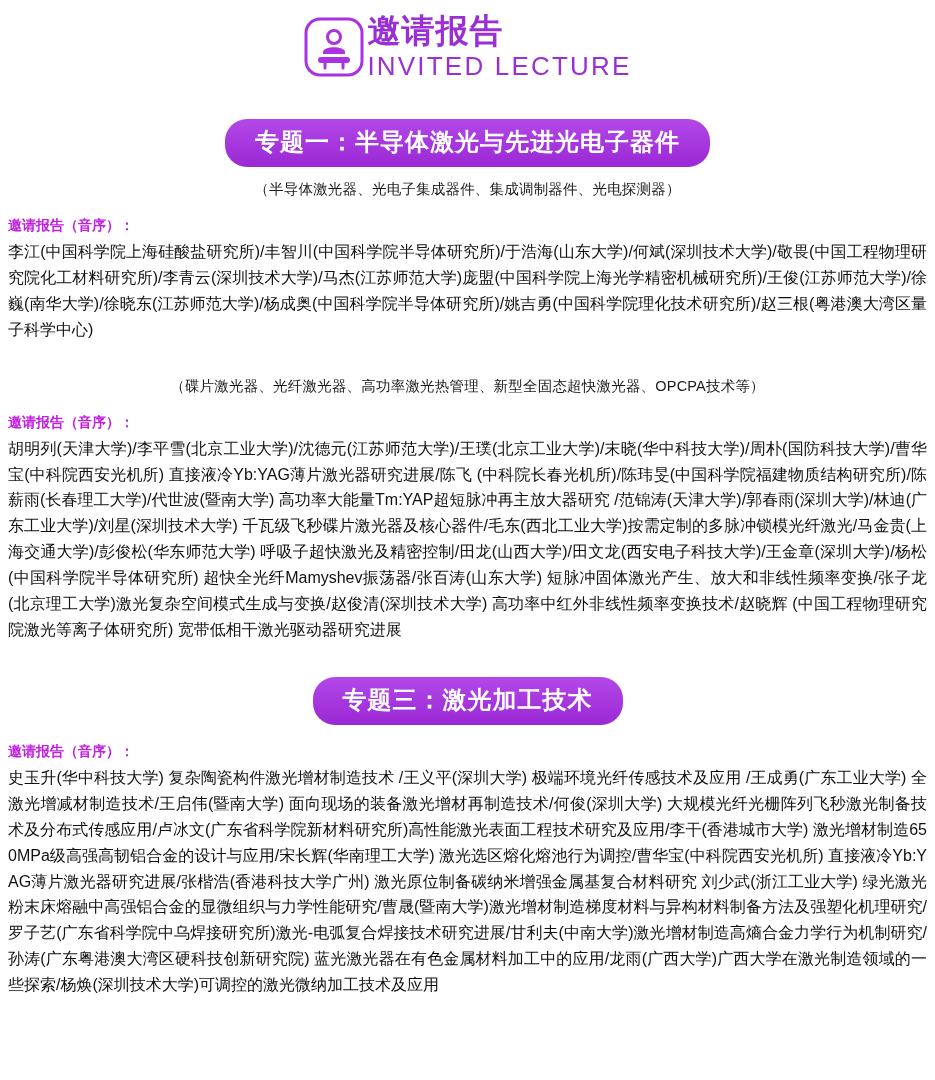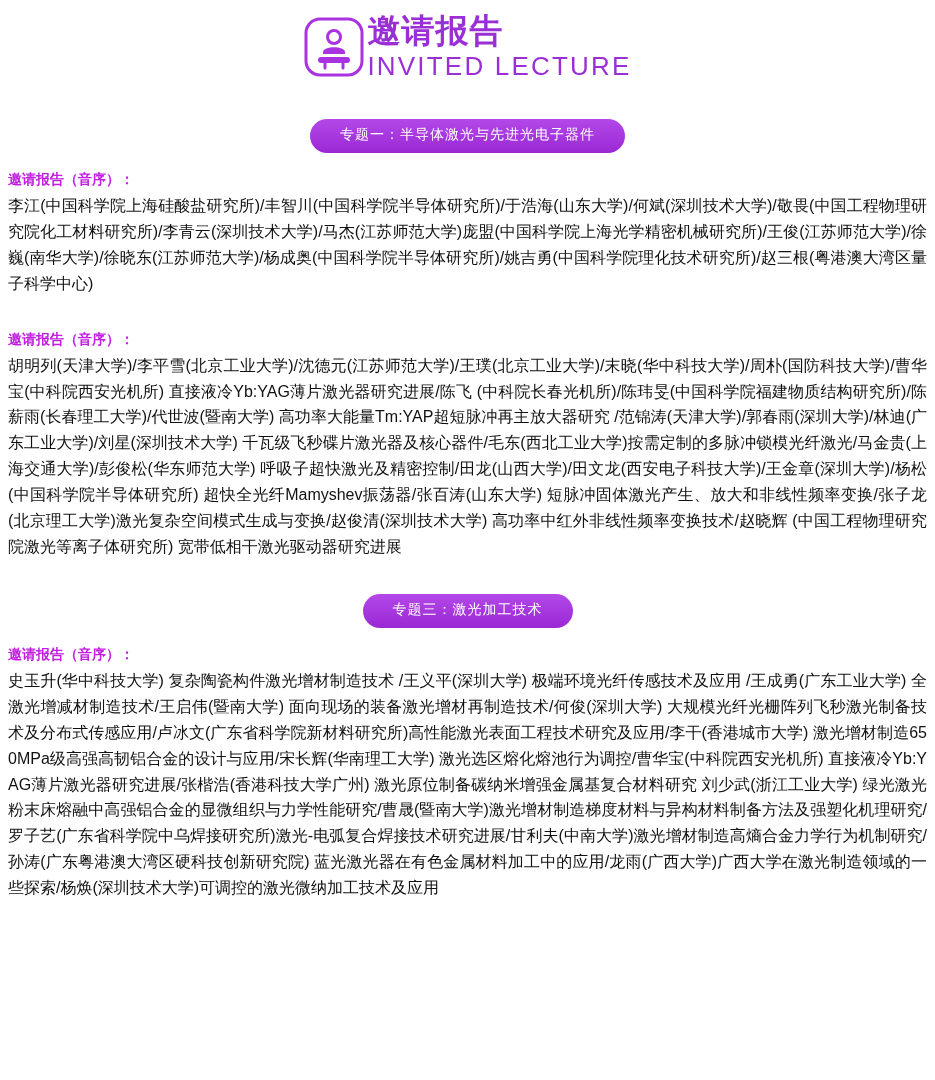--- a/index.html
+++ b/index.html
@@ -61,22 +61,22 @@
   }
   .banner-wrap {
     display: flex;
     justify-content: center;
   }
   .banner {
     display: inline-block;
     background: #a933e0;
     background: linear-gradient(180deg, #b348e8 0%, #9a28d4 100%);
     color: #ffffff;
-    font-size: 14px;
-    font-weight: normal;
+    font-size: 24px;
+    font-weight: bold;
     letter-spacing: 1px;
     padding: 7px 30px 9px 30px;
     border-radius: 22px;
     white-space: nowrap;
   }
   .subtitle {
     text-align: center;
     font-size: 14.5px;
     color: #1a1a1a;
     margin-top: 13px;
@@ -115,25 +115,27 @@
     <div class="header-text">
       <div class="header-title-cn">邀请报告</div>
       <div class="header-title-en">INVITED LECTURE</div>
     </div>
   </div>
 
   <div class="section">
     <div class="banner-wrap">
       <div class="banner">专题一：半导体激光与先进光电子器件</div>
     </div>
+    <div class="subtitle">（半导体激光器、光电子集成器件、集成调制器件、光电探测器）</div>
     <div class="list-label">邀请报告（音序）：</div>
     <div class="body-text">李江(中国科学院上海硅酸盐研究所)/丰智川(中国科学院半导体研究所)/于浩海(山东大学)/何斌(深圳技术大学)/敬畏(中国工程物理研究院化工材料研究所)/李青云(深圳技术大学)/马杰(江苏师范大学)庞盟(中国科学院上海光学精密机械研究所)/王俊(江苏师范大学)/徐巍(南华大学)/徐晓东(江苏师范大学)/杨成奥(中国科学院半导体研究所)/姚吉勇(中国科学院理化技术研究所)/赵三根(粤港澳大湾区量子科学中心)</div>
   </div>
 
   <div class="section">
+    <div class="subtitle">（碟片激光器、光纤激光器、高功率激光热管理、新型全固态超快激光器、OPCPA技术等）</div>
     <div class="list-label">邀请报告（音序）：</div>
     <div class="body-text">胡明列(天津大学)/李平雪(北京工业大学)/沈德元(江苏师范大学)/王璞(北京工业大学)/末晓(华中科技大学)/周朴(国防科技大学)/曹华宝(中科院西安光机所) 直接液冷Yb:YAG薄片激光器研究进展/陈飞 (中科院长春光机所)/陈玮旻(中国科学院福建物质结构研究所)/陈薪雨(长春理工大学)/代世波(暨南大学) 高功率大能量Tm:YAP超短脉冲再主放大器研究 /范锦涛(天津大学)/郭春雨(深圳大学)/林迪(广东工业大学)/刘星(深圳技术大学) 千瓦级飞秒碟片激光器及核心器件/毛东(西北工业大学)按需定制的多脉冲锁模光纤激光/马金贵(上海交通大学)/彭俊松(华东师范大学) 呼吸子超快激光及精密控制/田龙(山西大学)/田文龙(西安电子科技大学)/王金章(深圳大学)/杨松(中国科学院半导体研究所) 超快全光纤Mamyshev振荡器/张百涛(山东大学) 短脉冲固体激光产生、放大和非线性频率变换/张子龙(北京理工大学)激光复杂空间模式生成与变换/赵俊清(深圳技术大学) 高功率中红外非线性频率变换技术/赵晓辉 (中国工程物理研究院激光等离子体研究所) 宽带低相干激光驱动器研究进展</div>
   </div>
 
   <div class="section">
     <div class="banner-wrap">
       <div class="banner">专题三：激光加工技术</div>
     </div>
     <div class="list-label">邀请报告（音序）：</div>
     <div class="body-text">史玉升(华中科技大学) 复杂陶瓷构件激光增材制造技术 /王义平(深圳大学) 极端环境光纤传感技术及应用 /王成勇(广东工业大学) 全激光增减材制造技术/王启伟(暨南大学) 面向现场的装备激光增材再制造技术/何俊(深圳大学) 大规模光纤光栅阵列飞秒激光制备技术及分布式传感应用/卢冰文(广东省科学院新材料研究所)高性能激光表面工程技术研究及应用/李干(香港城市大学) 激光增材制造650MPa级高强高韧铝合金的设计与应用/宋长辉(华南理工大学) 激光选区熔化熔池行为调控/曹华宝(中科院西安光机所) 直接液冷Yb:YAG薄片激光器研究进展/张楷浩(香港科技大学广州) 激光原位制备碳纳米增强金属基复合材料研究 刘少武(浙江工业大学) 绿光激光粉末床熔融中高强铝合金的显微组织与力学性能研究/曹晟(暨南大学)激光增材制造梯度材料与异构材料制备方法及强塑化机理研究/罗子艺(广东省科学院中乌焊接研究所)激光-电弧复合焊接技术研究进展/甘利夫(中南大学)激光增材制造高熵合金力学行为机制研究/孙涛(广东粤港澳大湾区硬科技创新研究院) 蓝光激光器在有色金属材料加工中的应用/龙雨(广西大学)广西大学在激光制造领域的一些探索/杨焕(深圳技术大学)可调控的激光微纳加工技术及应用</div>

